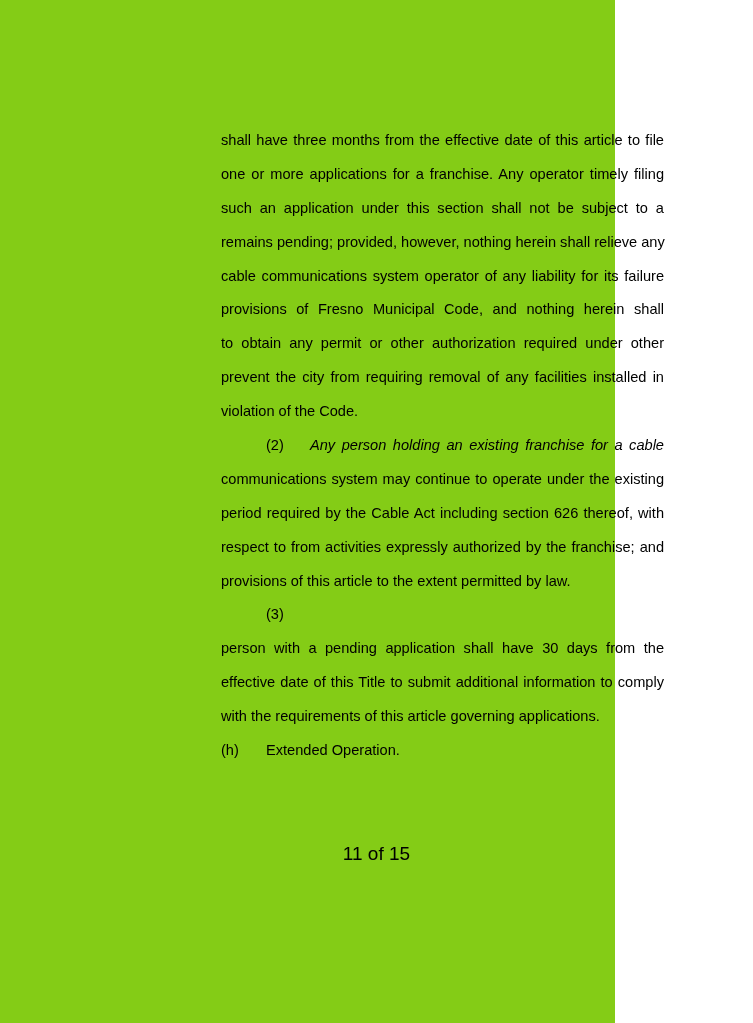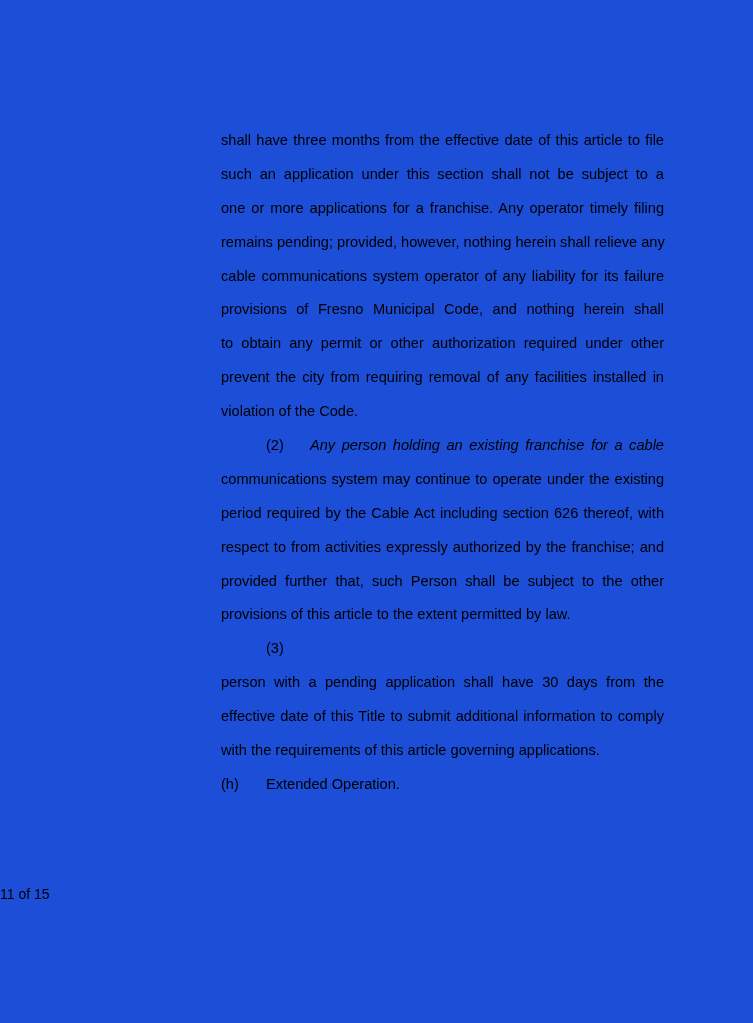--- a/index.html
+++ b/index.html
@@ -12,23 +12,23 @@
       height: 1023px;
       position: relative;
       overflow: hidden;
       font-family: "Liberation Sans", sans-serif;
       color: #000000;
     }
     .page {
       position: absolute;
       left: 0;
       top: 0;
-      width: 753px;
+      width: 615px;
       height: 1023px;
-      background: #1d4ed8;
+      background: #84cc16;
     }
     .text-block {
       position: absolute;
       left: 221px;
       top: 128px;
       width: 443px;
     }
     .line {
       height: 33.9px;
       line-height: 24px;
@@ -61,53 +61,52 @@
       text-align-last: left;
     }
     .line.heading .num {
       padding-left: 0;
       width: 45px;
     }
     .page-number {
       position: absolute;
       left: 0;
       width: 753px;
-      top: 884px;
-      text-align: left;
-      font-size: 14px;
+      top: 844px;
+      text-align: center;
+      font-size: 19px;
       line-height: 20px;
     }
   </style>
 </head>
 <body>
 
 <div class="page">
   <div class="text-block">
 
     <div>
       <div class="line">shall have three months from the effective date of this article to file</div>
+      <div class="line">one or more applications for a franchise. Any operator timely filing</div>
       <div class="line">such an application under this section shall not be subject to a</div>
-      <div class="line">one or more applications for a franchise. Any operator timely filing</div>
       <div class="line">remains pending; provided, however, nothing herein shall relieve any</div>
       <div class="line">cable communications system operator of any liability for its failure</div>
       <div class="line">provisions of Fresno Municipal Code, and nothing herein shall</div>
       <div class="line">to obtain any permit or other authorization required under other</div>
       <div class="line">prevent the city from requiring removal of any facilities installed in</div>
       <div class="line last">violation of the Code.</div>
     </div>
 
     <div>
       <div class="line indent">
         <span class="num">(2)</span>
         <span class="rest">Any person holding an existing franchise for a cable</span>
       </div>
       <div class="line">communications system may continue to operate under the existing</div>
       <div class="line">period required by the Cable Act including section 626 thereof, with</div>
       <div class="line">respect to from activities expressly authorized by the franchise; and</div>
-      <div class="line">provided further that, such Person shall be subject to the other</div>
       <div class="line last">provisions of this article to the extent permitted by law.</div>
     </div>
 
     <div>
       <div class="line indent">
         <span class="num">(3)</span>
       </div>
       <div class="line">person with a pending application shall have 30 days from the</div>
       <div class="line">effective date of this Title to submit additional information to comply</div>
       <div class="line last">with the requirements of this article governing applications.</div>

